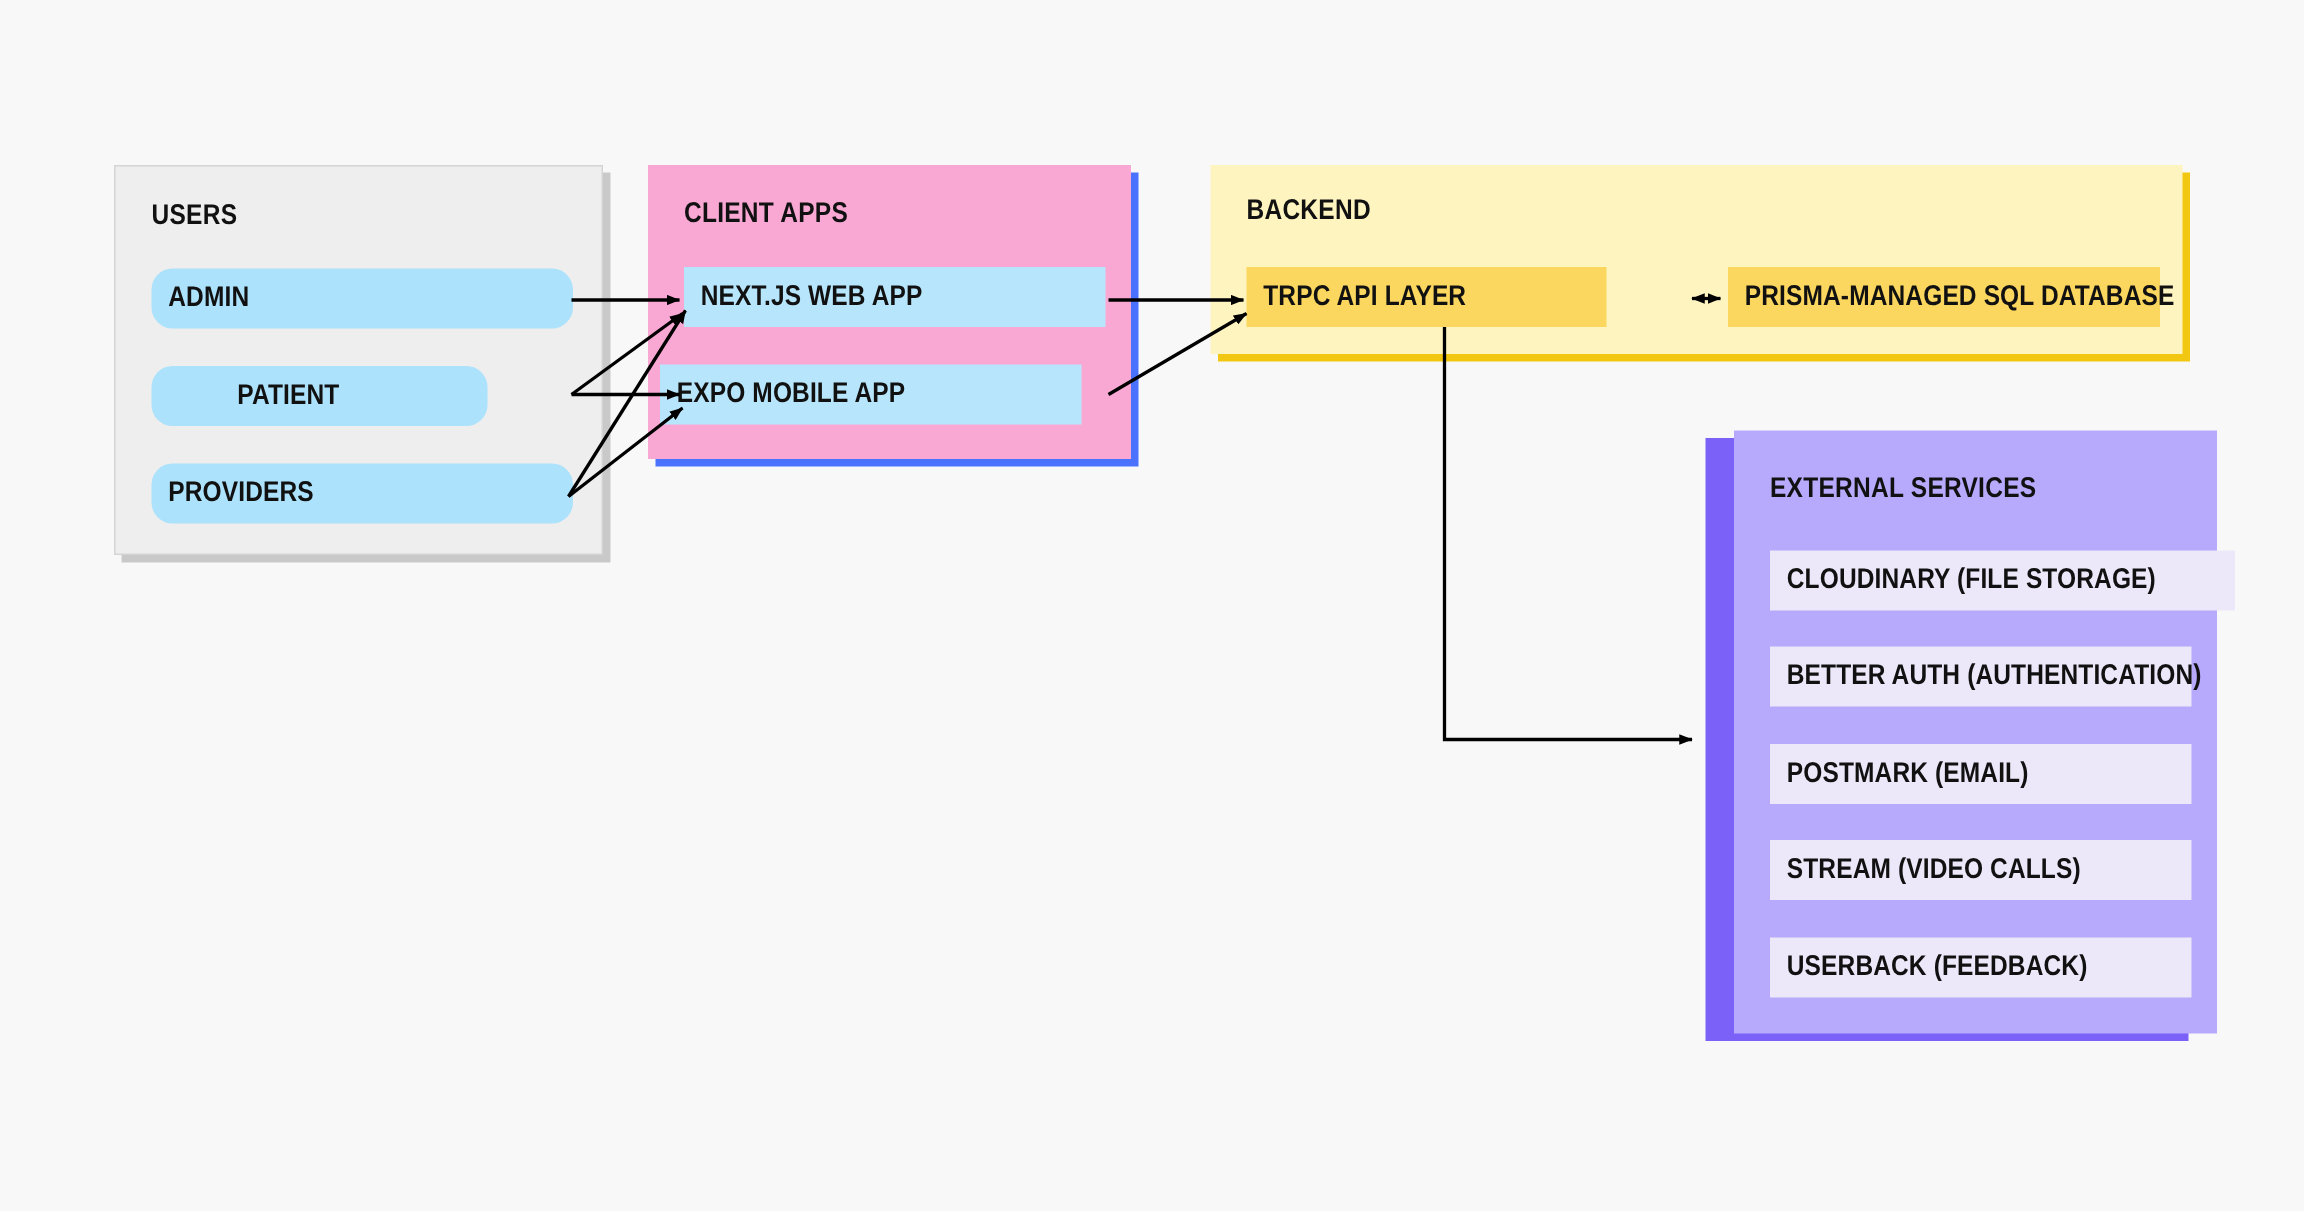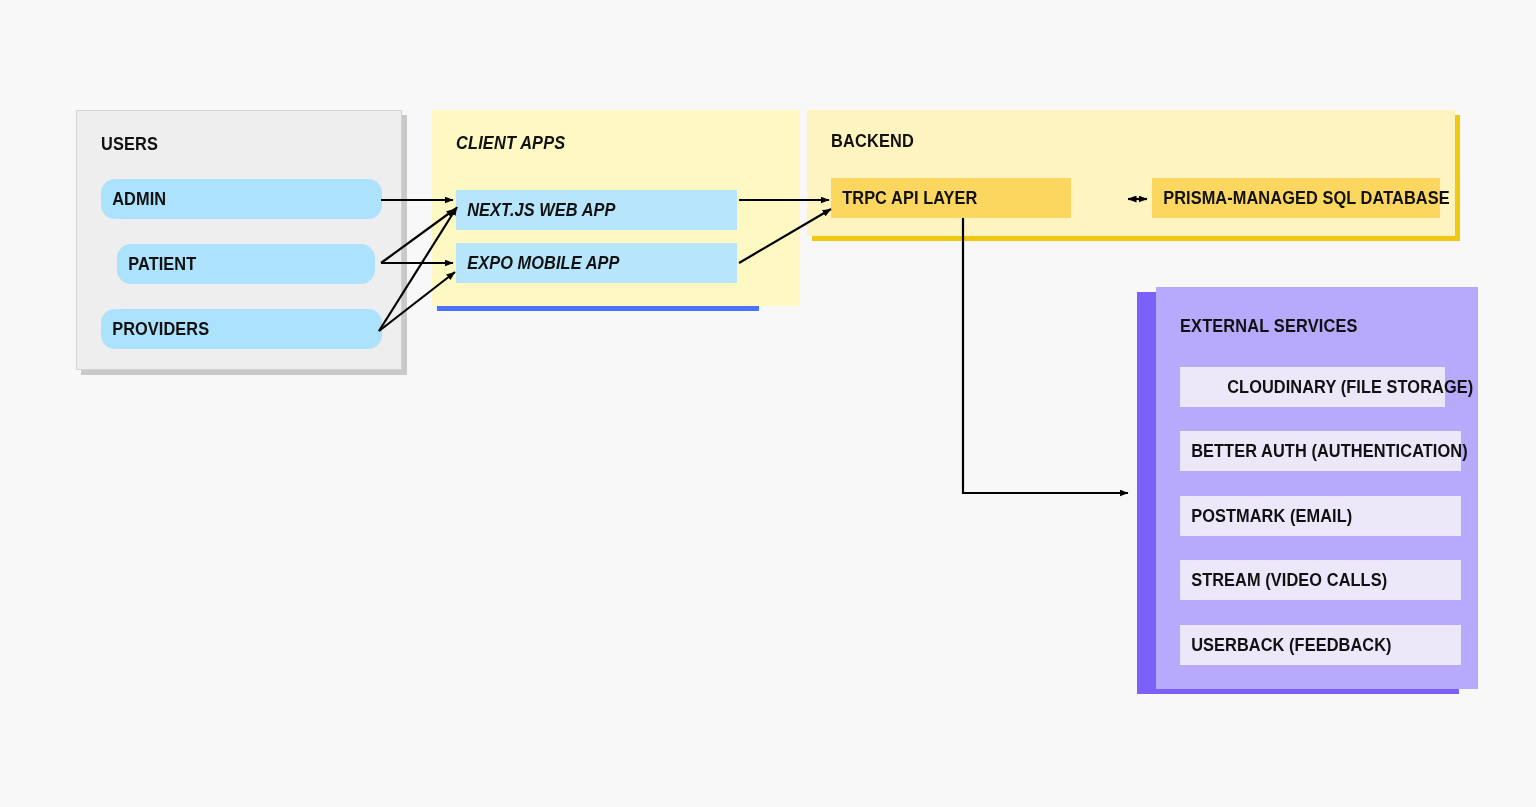--- a/index.html
+++ b/index.html
@@ -65,23 +65,22 @@
     text-align: right;
   }
   .users-item { background: #ace2fb; border-radius: 14px; }
 
   
   #clients-shadow {
     left: 437px; top: 115px; width: 322px; height: 196px;
     background: #4a72ff;
   }
   #clients-panel {
-    left: 432px; top: 110px; width: 368px; height: 196px;
-    background: #fef9c3;
-    font-style: italic;
+    left: 432px; top: 110px; width: 322px; height: 196px;
+    background: #f9a8d4;
   }
   .clients-item { background: #b7e5fb; }
 
   
   #backend-shadow {
     left: 812px; top: 115px; width: 648px; height: 126px;
     background: #f2c711;
   }
   #backend-panel {
     left: 807px; top: 110px; width: 648px; height: 126px;
@@ -115,38 +114,38 @@
 <div id="canvas">
 
   <div class="panel" id="users-shadow"></div>
   <div class="panel" id="users-panel">
     <div class="panel-title" style="left:24px; top:22px;">USERS</div>
 
     <div class="item users-item" style="left:24px; top:68px; width:281px; height:40px;">
       <span class="item-label">ADMIN</span>
     </div>
 
-    <div class="item users-item" style="left:40px; top:133px; width:258px; height:40px;">
+    <div class="item users-item" style="left:24px; top:133px; width:224px; height:40px;padding-left:46px;">
       <span class="item-label">PATIENT</span>
     </div>
 
     <div class="item users-item" style="left:24px; top:198px; width:281px; height:40px;">
       <span class="item-label">PROVIDERS</span>
     </div>
   </div>
 
   <div class="panel" id="clients-shadow"></div>
   <div class="panel" id="clients-panel">
     <div class="panel-title" style="left:24px; top:22px;">CLIENT APPS</div>
 
-    <div class="item clients-item" style="left:24px; top:80px; width:281px; height:40px;text-align:right;">
+    <div class="item clients-item" style="left:24px; top:68px; width:281px; height:40px;text-align:right;">
       <span class="item-label">NEXT.JS WEB APP</span>
     </div>
 
-    <div class="item clients-item" style="left:24px; top:133px; width:281px; height:40px;">
+    <div class="item clients-item" style="left:8px; top:133px; width:281px; height:40px;">
       <span class="item-label">EXPO MOBILE APP</span>
     </div>
   </div>
 
   <div class="panel" id="backend-shadow"></div>
   <div class="panel" id="backend-panel">
     <div class="panel-title" style="left:24px; top:20px;">BACKEND</div>
 
     <div class="item backend-item" style="left:24px; top:68px; width:240px; height:40px;">
       <span class="item-label">TRPC API LAYER</span>
@@ -154,21 +153,21 @@
 
     <div class="item backend-item" style="left:345px; top:68px; width:288px; height:40px;">
       <span class="item-label">PRISMA-MANAGED SQL DATABASE</span>
     </div>
   </div>
 
   <div class="panel" id="external-shadow"></div>
   <div class="panel" id="external-panel">
     <div class="panel-title" style="left:24px; top:28px;">EXTERNAL SERVICES</div>
 
-    <div class="item external-item" style="left:24px; top:80px; width:265px; height:40px;padding-left:36px;">
+    <div class="item external-item" style="left:24px; top:80px; width:310px; height:40px;">
       <span class="item-label">CLOUDINARY (FILE STORAGE)</span>
     </div>
 
     <div class="item external-item" style="left:24px; top:144px; width:281px; height:40px;">
       <span class="item-label">BETTER AUTH (AUTHENTICATION)</span>
     </div>
 
     <div class="item external-item" style="left:24px; top:209px; width:281px; height:40px;">
       <span class="item-label">POSTMARK (EMAIL)</span>
     </div>

